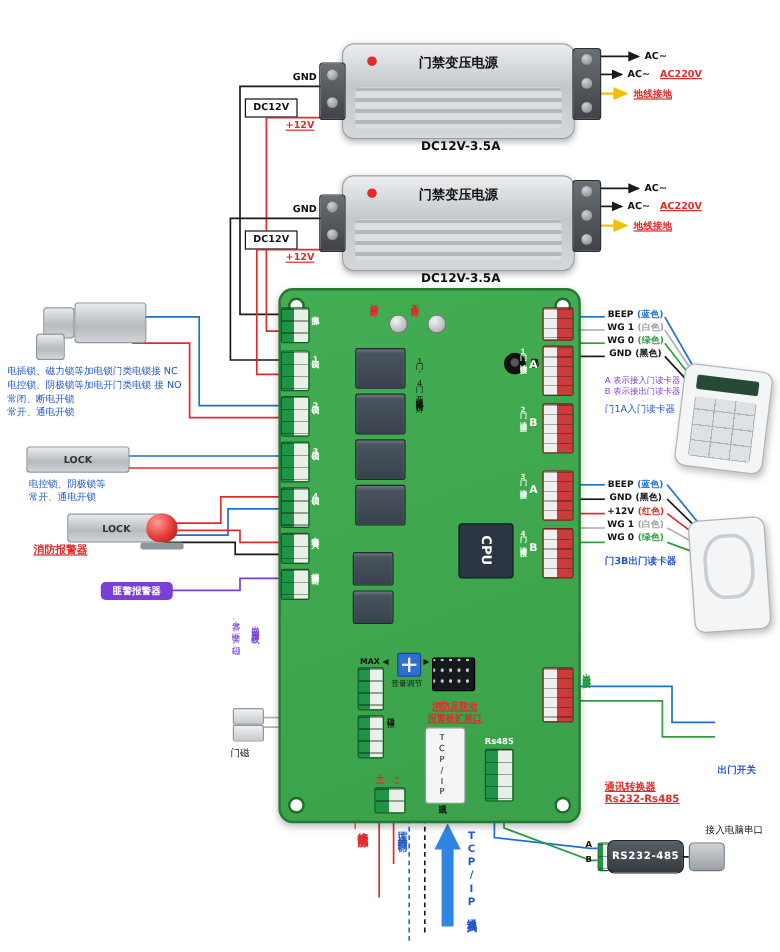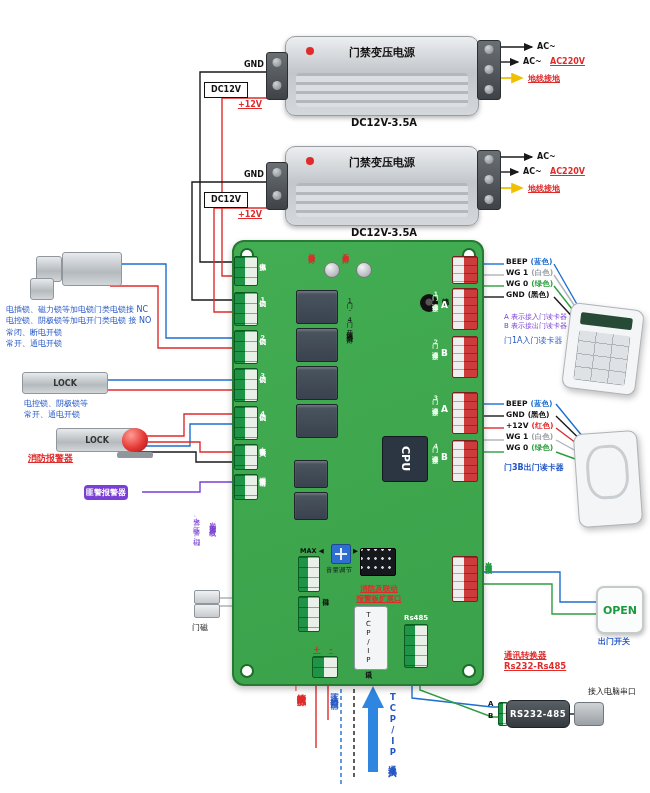--- a/index.html
+++ b/index.html
@@ -68,21 +68,21 @@
         display:flex;align-items:center;justify-content:center;font-size:8.5px;font-weight:bold;letter-spacing:.5px;}
   .db9{background:linear-gradient(180deg,#cfd3d6,#9aa0a5);border:1px solid #70767b;border-radius:4px;}
   .siren-dome{width:26px;height:24px;border-radius:50% 50% 46% 46%;background:radial-gradient(circle at 35% 30%,#ff9d94,#e53935 55%,#a31515);}
   .siren-base{width:36px;height:6px;background:#8f969c;border-radius:2px;}
   .lockbar{background:linear-gradient(180deg,#e8eaec,#b5babe 60%,#d2d6d9);border:1px solid #8f969c;border-radius:3px;}
   .purplebadge{background:#7a3fd4;color:#fff;font-size:8px;font-weight:bold;border-radius:4px;
                display:flex;align-items:center;justify-content:center;}
   .bluetxt{color:#2457c5;font-size:8px;}
   .purpletxt{color:#7a3fd4;font-size:7px;}
   .redtxt{color:#e02b2b;text-decoration:underline;}
-  .wrow{display:flex;gap:3px;align-items:center;height:11px;}
+  .wrow{display:flex;gap:3px;align-items:center;height:11px;justify-content:center;}
   .wpin{font-size:7.5px;font-weight:bold;color:#111;}
   .wcol{font-size:7.5px;font-weight:bold;}
   .c-blue{color:#1f6fd0}.c-white{color:#9aa0a5}.c-green{color:#2f9e3f}.c-black{color:#111}.c-red{color:#e02b2b}
   .magnet{background:linear-gradient(180deg,#f0f1f2,#c6cacd);border:1px solid #8f969c;border-radius:2px;}
 </style>
 </head>
 <body>
 
 <div class="stage">
 
@@ -299,21 +299,21 @@
   <div class="abs lay bluetxt" style="left:24px;top:398px;">电控锁、阴极锁等</div>
   <div class="abs lay bluetxt" style="left:24px;top:409px;">常开、通电开锁</div>
   <div class="abs lay lockbar" style="left:56px;top:428px;width:80px;height:22px;display:flex;align-items:center;justify-content:center;">
     <span style="font-size:8px;font-weight:bold;color:#333;">LOCK</span>
   </div>
 
   <div class="abs lay redtxt" style="left:28px;top:452px;font-size:9px;font-weight:bold;">消防报警器</div>
   <div class="abs lay siren-dome" style="left:122px;top:428px;"></div>
   <div class="abs lay siren-base" style="left:117px;top:452px;"></div>
 
-  <div class="abs lay purplebadge" style="left:84px;top:485px;width:44px;height:15px;">匪警报警器</div>
+  <div class="abs lay purplebadge" style="left:84px;top:485px;width:60px;height:15px;">匪警报警器</div>
 
   <div class="abs lay purpletxt vtext" style="left:192px;top:512px;">火警、匪警、门磁、</div>
   <div class="abs lay purpletxt vtext" style="left:208px;top:516px;">出门开关采用屏蔽线</div>
 
   <div class="abs lay magnet" style="left:194px;top:590px;width:24px;height:12px;"></div>
   <div class="abs lay magnet" style="left:194px;top:604px;width:24px;height:12px;"></div>
   <div class="abs lay blkv" style="left:192px;top:622px;font-size:8px;">门磁</div>
 
   <div class="abs lay" style="left:506px;top:256px;">
     <div class="wrow">
@@ -361,21 +361,20 @@
     <div class="wrow">
         <span class="wpin">WG 0</span>
         <span class="wcol c-green">(绿色)</span>
       </div>
   </div>
   <div class="abs lay bluetxt" style="left:504px;top:462px;font-weight:bold;">门3B出门读卡器</div>
   <div class="abs lay reader" style="left:576px;top:432px;width:62px;height:92px;transform:rotate(-4deg);">
     <div class="ring"></div>
   </div>
 
-  <div class="abs lay openbtn" style="left:596px;top:586px;width:44px;height:44px;">OPEN</div>
   <div class="abs lay bluetxt" style="left:598px;top:636px;font-weight:bold;">出门开关</div>
 
   <div class="abs lay redtxt" style="left:504px;top:650px;font-size:8.5px;font-weight:bold;">通讯转换器</div>
   <div class="abs lay redtxt" style="left:504px;top:661px;font-size:8.5px;font-weight:bold;">Rs232-Rs485</div>
   <div class="abs lay blkv" style="left:488px;top:700px;font-size:7px;font-weight:bold;">A</div>
   <div class="abs lay blkv" style="left:488px;top:712px;font-size:7px;font-weight:bold;">B</div>
   <div class="abs lay term" style="left:498px;top:702px;width:8px;height:22px;"></div>
   <div class="abs lay conv" style="left:506px;top:700px;width:62px;height:26px;">RS232-485</div>
   <div class="abs lay db9" style="left:574px;top:702px;width:28px;height:22px;"></div>
   <div class="abs lay blkv" style="left:588px;top:686px;font-size:8px;">接入电脑串口</div>

